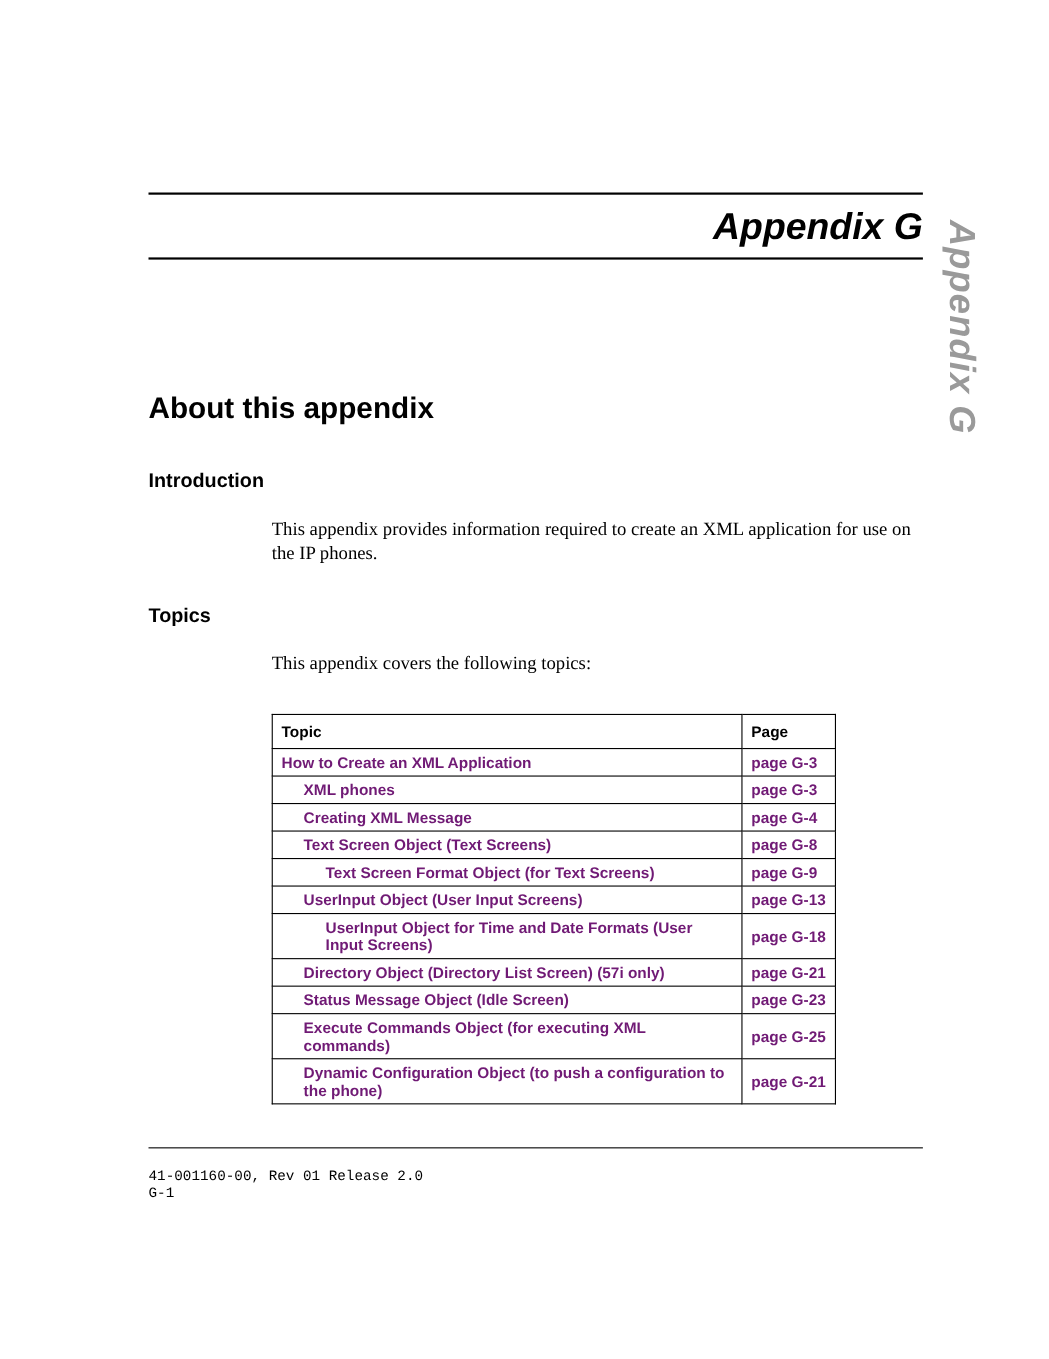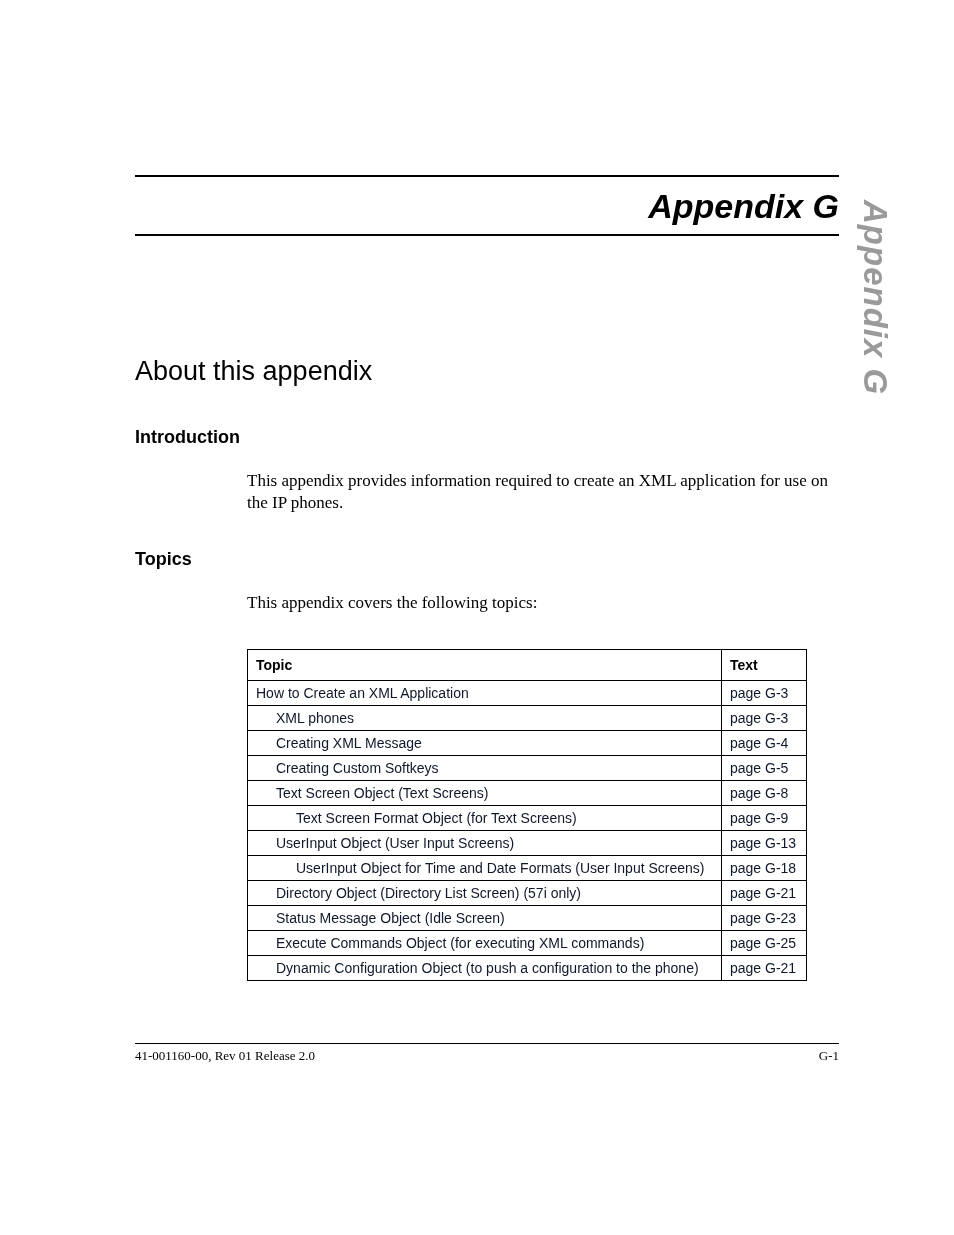--- a/index.html
+++ b/index.html
@@ -29,81 +29,82 @@
     margin-bottom: 6px;
   }
   .title-line1 { font-size: 34px; }
   .title-line2 { font-size: 34px; }
   .title-rule {
     border-top: 2px solid #000;
     margin-bottom: 120px;
   }
   .section-h1 {
     font-family: Arial, Helvetica, sans-serif;
-    font-weight: normal;
+    font-weight: bold;
     font-size: 27px;
     margin-bottom: 40px;
   }
   .section-h2 {
     font-family: Arial, Helvetica, sans-serif;
     font-weight: bold;
     font-size: 18px;
     margin-bottom: 22px;
   }
   .body-text {
     font-size: 17px;
     margin-left: 112px;
     margin-bottom: 34px;
     line-height: 1.35;
   }
   .topics-table {
     margin-left: 112px;
     border-collapse: collapse;
-    width: 560px;
+    width: 513px;
     font-family: Arial, Helvetica, sans-serif;
     font-size: 14px;
     border-radius: 20px;
   }
   .topics-table th, .topics-table td {
     border: 1px solid #000;
     padding: 4px 8px;
     text-align: left;
     vertical-align: middle;
   }
   .topics-table th {
     font-weight: bold;
     padding: 7px 8px;
   }
   .topics-table .page-col { width: 85px; }
-  .link { color: #0f172a; text-decoration: none; }
+  .link { color: #701a75; text-decoration: none; font-weight: bold; }
   .indent1 { padding-left: 28px !important; }
   .indent2 { padding-left: 48px !important; }
   .side-tab {
     position: absolute;
     top: 200px;
     right: 60px;
     font-family: Arial, Helvetica, sans-serif;
     font-style: italic;
     font-weight: bold;
     font-size: 33px;
     color: #9a9a9a;
     writing-mode: vertical-rl;
     letter-spacing: 1px;
   }
   .footer {
     position: absolute;
     left: 135px;
     right: 115px;
     top: 1043px;
     border-top: 1px solid #000;
-    padding-top: 4px;
-    font-family: Liberation Serif, serif;
+    padding-top: 18px;
+    font-family: Liberation Mono, monospace;
     font-size: 13px;
     display: flex;
     justify-content: space-between;
+    flex-direction: column;
   }
 </style>
 </head>
 <body>
 
 <div class="side-tab">Appendix G</div>
 
 <div class="page">
   <div class="top-rule"></div>
   <div class="title-block">
@@ -116,39 +117,35 @@
   <h2 class="section-h2">Introduction</h2>
   <p class="body-text">This appendix provides information required to create an XML application for use on the IP phones.</p>
 
   <h2 class="section-h2">Topics</h2>
   <p class="body-text">This appendix covers the following topics:</p>
 
   <table class="topics-table">
     <thead>
       <tr>
         <th>Topic</th>
-        <th class="page-col">Text</th>
+        <th class="page-col">Page</th>
       </tr>
     </thead>
     <tbody id="topics-body">
         <tr>
           <td><a class="link" href="#">How to Create an XML Application</a></td>
           <td class="page-col"><a class="link" href="#">page G-3</a></td>
         </tr>
         <tr>
           <td class="indent1"><a class="link" href="#">XML phones</a></td>
           <td class="page-col"><a class="link" href="#">page G-3</a></td>
         </tr>
         <tr>
           <td class="indent1"><a class="link" href="#">Creating XML Message</a></td>
           <td class="page-col"><a class="link" href="#">page G-4</a></td>
-        </tr>
-        <tr>
-          <td class="indent1"><a class="link" href="#">Creating Custom Softkeys</a></td>
-          <td class="page-col"><a class="link" href="#">page G-5</a></td>
         </tr>
         <tr>
           <td class="indent1"><a class="link" href="#">Text Screen Object (Text Screens)</a></td>
           <td class="page-col"><a class="link" href="#">page G-8</a></td>
         </tr>
         <tr>
           <td class="indent2"><a class="link" href="#">Text Screen Format Object (for Text Screens)</a></td>
           <td class="page-col"><a class="link" href="#">page G-9</a></td>
         </tr>
         <tr>

